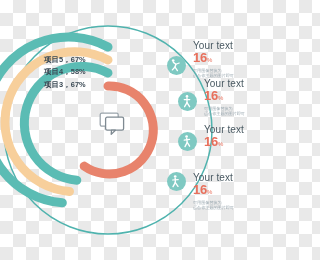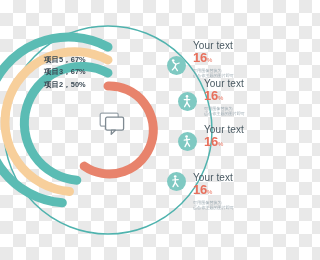--- a/index.html
+++ b/index.html
@@ -76,24 +76,24 @@
       <rect x="6.6" y="5.2" width="18" height="13" rx="1.6" fill="#ffffff" stroke="#7f8a92" stroke-width="1.3"></rect>
       <path d="M 12.5 18.2 L 12.2 22.4 L 16.4 18.2 Z" fill="#ffffff" stroke="#7f8a92" stroke-width="1.3" stroke-linejoin="round"></path>
     </svg>
   </div>
 
   <div class="labels">
     <div class="lbl">
       <span>项目5</span><span>，</span><span class="pct">67%</span>
     </div>
     <div class="lbl">
-      <span>项目3</span><span>，</span><span class="pct">67%</span>
+      <span>项目4</span><span>，</span><span class="pct">58%</span>
     </div>
     <div class="lbl">
-      <span>项目2</span><span>，</span><span class="pct">50%</span>
+      <span>项目3</span><span>，</span><span class="pct">67%</span>
     </div>
   </div>
 
   <div class="badge" style="left:167px;top:56px;">
     <svg width="19" height="19" viewBox="0 0 19 19">
       <circle cx="6.2" cy="4.6" r="1.35" fill="#ffffff"></circle>
       <path d="M 6.4 6.4 L 8.9 8.2 L 8.0 11.0 L 10.4 14.6" stroke="#ffffff" stroke-width="1.35" fill="none" stroke-linecap="round"></path>
       <path d="M 8.0 11.0 L 5.4 13.9" stroke="#ffffff" stroke-width="1.35" fill="none" stroke-linecap="round"></path>
       <path d="M 8.9 8.2 L 12.2 7.0" stroke="#ffffff" stroke-width="1.2" fill="none" stroke-linecap="round"></path>
     </svg>

